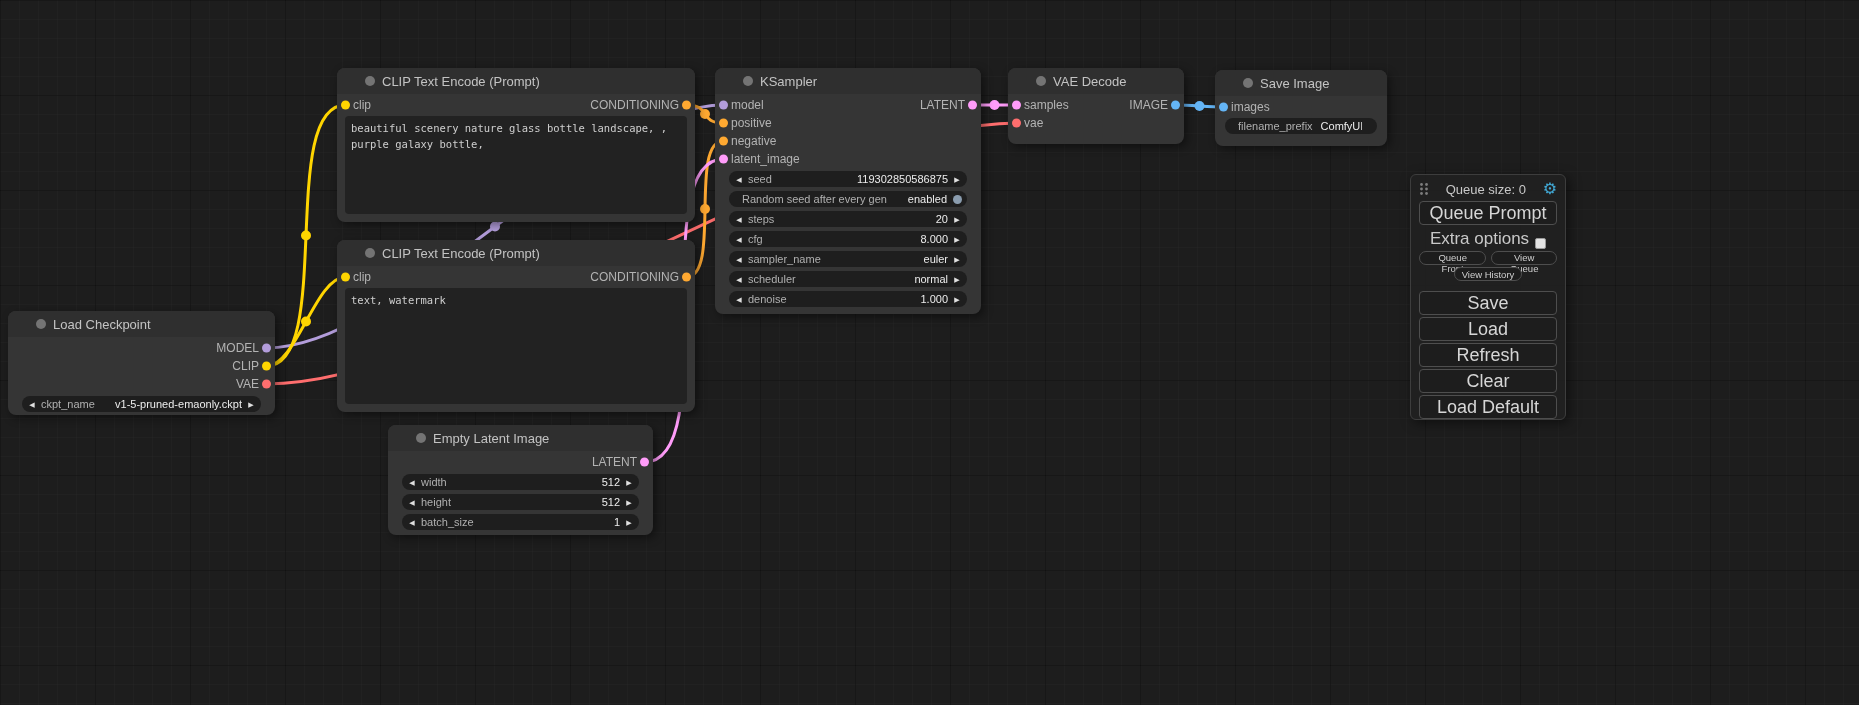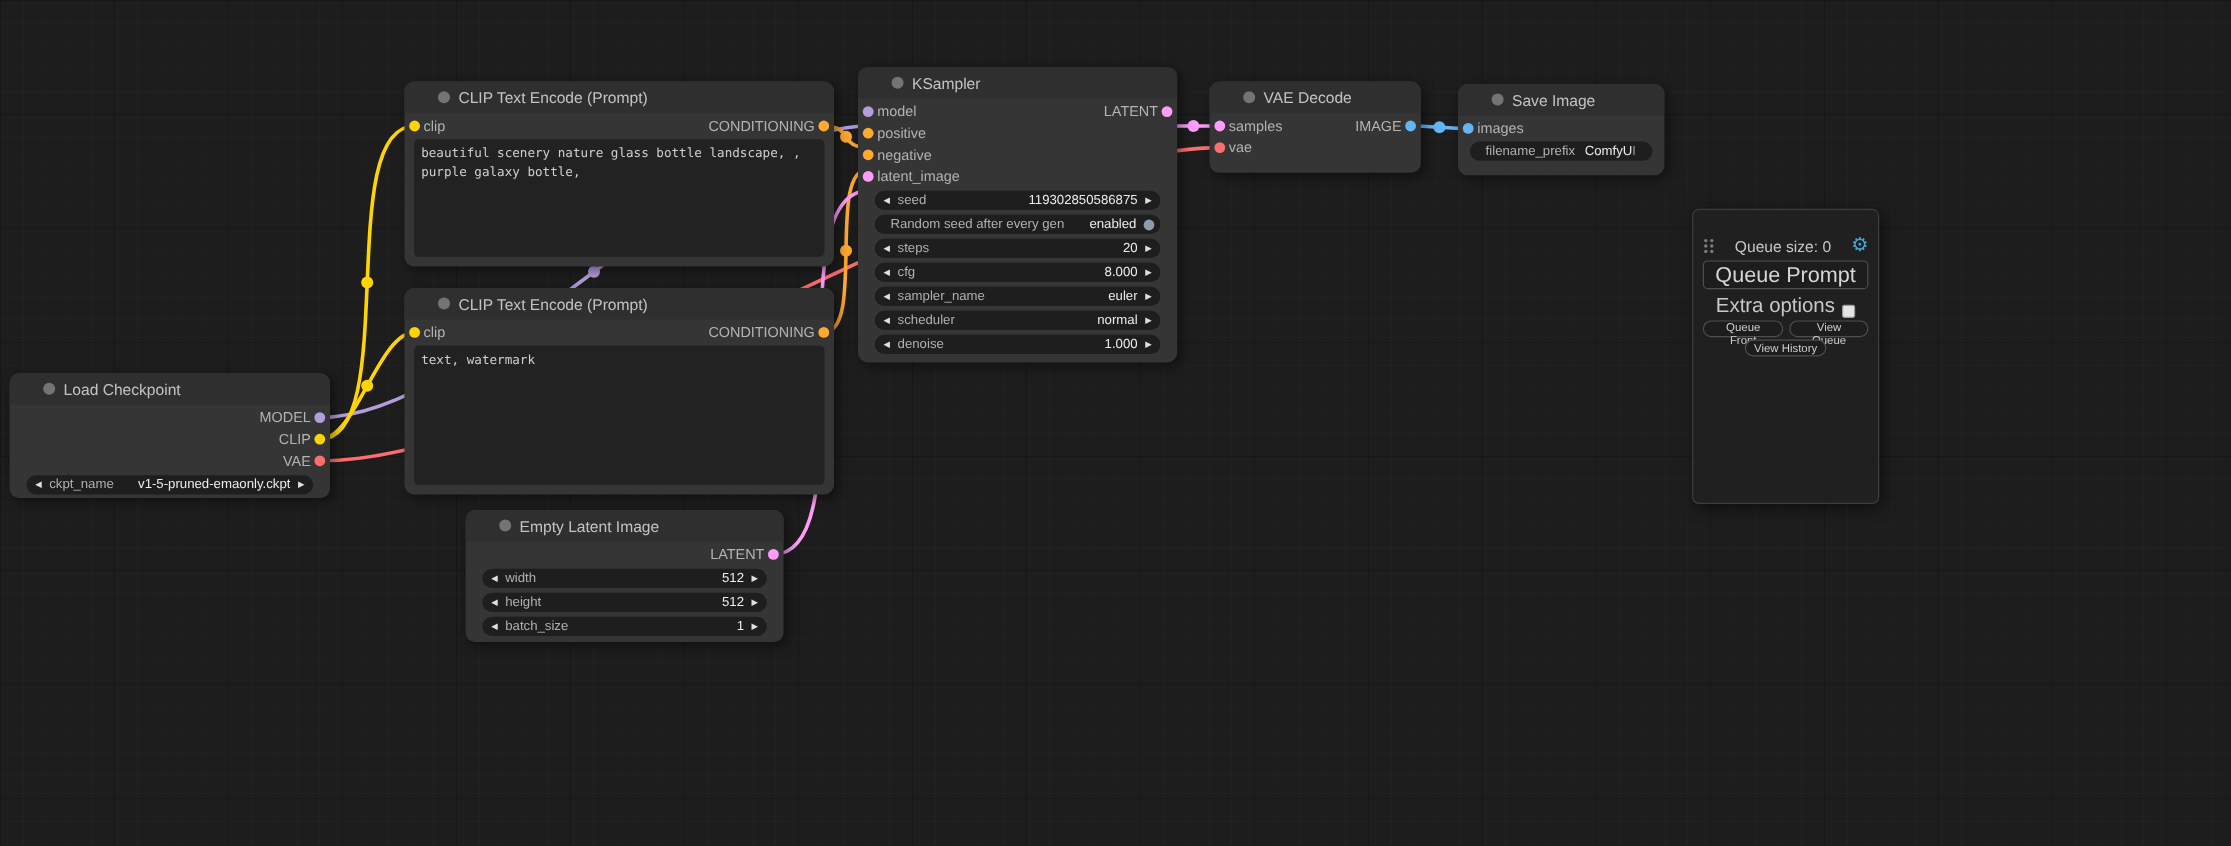--- a/index.html
+++ b/index.html
@@ -59,21 +59,21 @@
   .tknob{width:9px;height:9px;border-radius:50%;background:var(--toggle-on);flex:none;margin-left:2px}
   .ntext{
     position:absolute;left:8px;right:8px;bottom:8px;background:#222;border:none;border-radius:4px;
     color:#cfcfcf;font-family:"DejaVu Sans Mono", monospace;font-size:10.5px;line-height:1.55;
     padding:4px 6px;resize:none;outline:none;
   }
   
   .menu{
     position:absolute;left:1410px;top:174px;width:156px;height:246px;
     background:rgba(32,32,32,.97);border:1px solid #3d3d3d;border-radius:6px;
-    box-shadow:3px 3px 12px rgba(0,0,0,.5);padding:20px 8px 8px;color:#c8c8c8;
+    box-shadow:3px 3px 12px rgba(0,0,0,.5);padding:4px 8px 8px;color:#c8c8c8;
   }
   .menu-head{display:flex;align-items:center;gap:4px;height:20px;margin-bottom:2px}
   .drag{cursor:move;flex:none}
   .qsize{flex:1;text-align:center;font-size:13px;color:#c8c8c8}
   .gear{color:var(--gear);font-size:16px;line-height:1;cursor:pointer;flex:none}
   .btn{
     display:block;width:100%;background:#1d1d1d;border:1px solid #4e4e4e;border-radius:4px;
     color:#d6d6d6;font-family:inherit;cursor:pointer;
   }
   .btn.big{height:24px;font-size:18px;padding:0}
@@ -196,21 +196,21 @@
     </div>
     <div class="widget">
       <span class="warr">◀</span>
       <span class="wlabel">batch_size</span>
       <span class="wvalue">1</span>
       <span class="warr">▶</span>
     </div>
   </div>
 </div>
 
-<div class="node" style="left:715px;top:56px;width:266px;height:246px">
+<div class="node" style="left:715px;top:68px;width:266px;height:246px">
   <div class="ntitle">
     <span class="tdot"></span>
     <span>KSampler</span>
   </div>
   <div class="slots">
     <div class="srow both">
       <span>model</span>
       <span>LATENT</span>
       <span class="dot in c-model"></span>
       <span class="dot out c-latent"></span>
@@ -331,13 +331,20 @@
     <span>Extra options</span>
     <span class="chk"></span>
   </div>
   <div class="small-row">
     <button class="btn sm">Queue Front</button>
     <button class="btn sm">View Queue</button>
   </div>
   <div class="small-row">
     <button class="btn sm">View History</button>
   </div>
+  <div class="menu-stack">
+    <button class="btn big">Save</button>
+    <button class="btn big">Load</button>
+    <button class="btn big">Refresh</button>
+    <button class="btn big">Clear</button>
+    <button class="btn big">Load Default</button>
+  </div>
 </div>
 
 </body></html>

